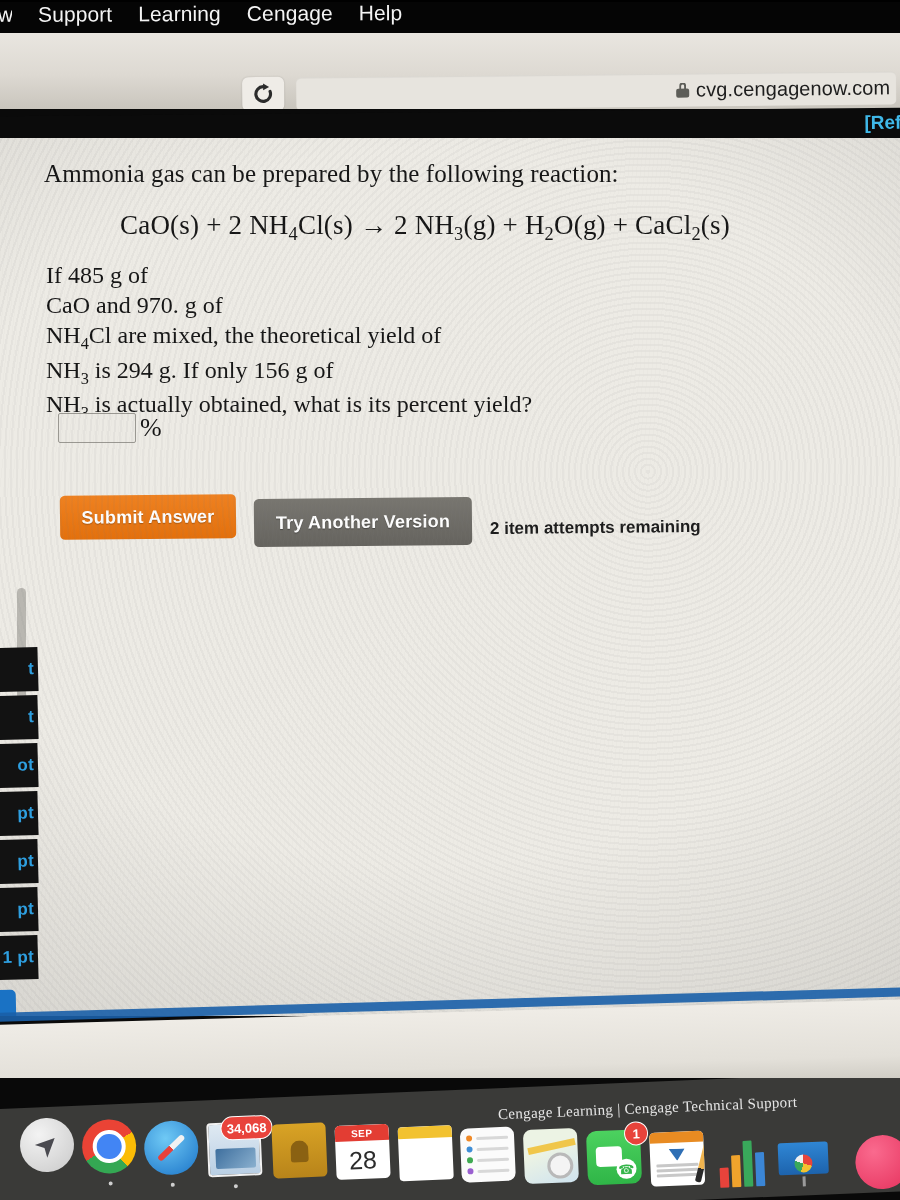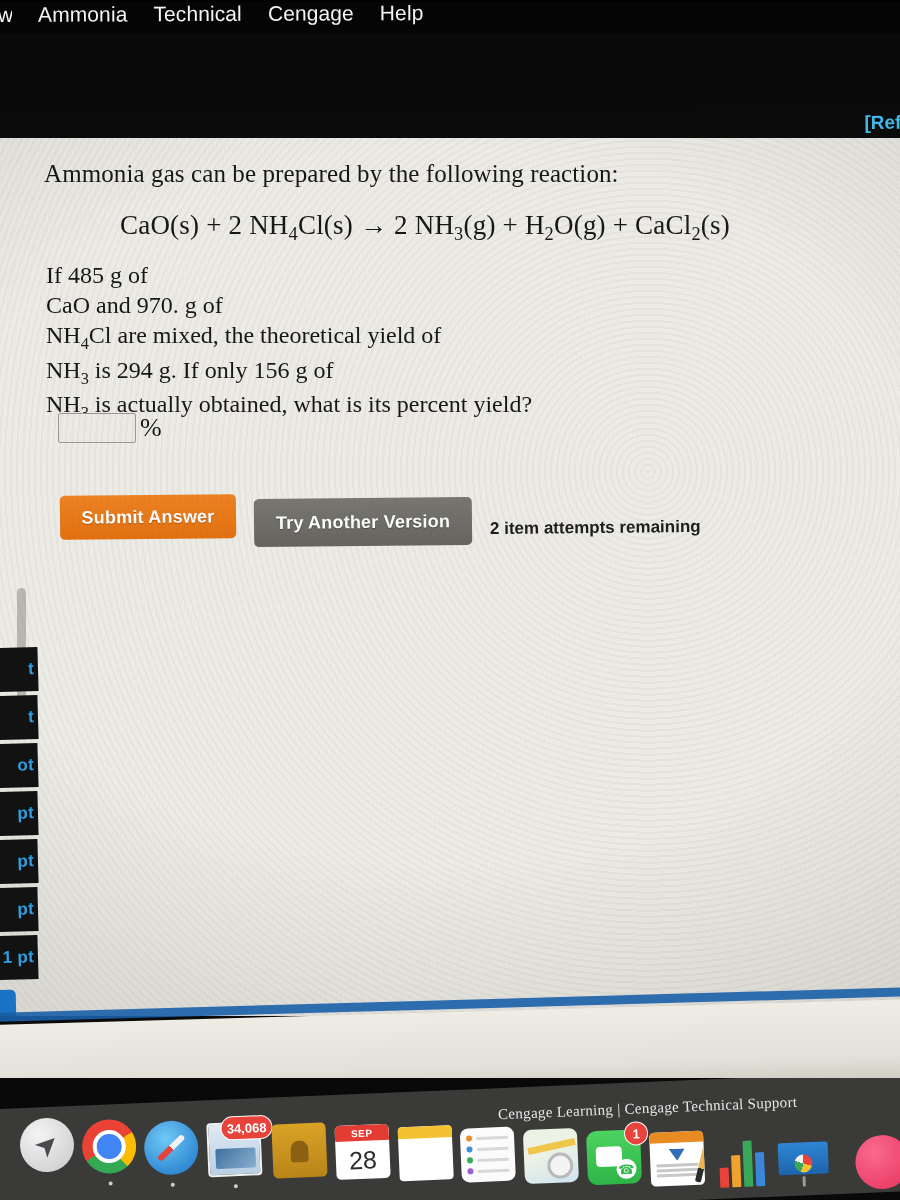--- a/index.html
+++ b/index.html
@@ -265,27 +265,44 @@
   .frame-top{ position:absolute; left:0; top:0; width:900px; height:2px; background:#000; }
 </style>
 </head>
 <body>
 
 <div id="photo">
 
   <div class="menubar">
     <div class="menubar-inner">
       <span class="menu-item clipped">w</span>
-      <span class="menu-item">Ammonia</span>
-      <span class="menu-item">Technical</span>
+      <span class="menu-item">Support</span>
+      <span class="menu-item">Learning</span>
       <span class="menu-item">Cengage</span>
       <span class="menu-item">Help</span>
     </div>
   </div>
 
+  <div class="browser-chrome">
+    <div class="chrome-tilt">
+      <div class="reload-btn">
+        <svg class="reload-glyph" viewBox="0 0 24 24">
+          <path d="M12 4a8 8 0 1 0 7.5 5.2" fill="none" stroke="#2b2b2b" stroke-width="3.4" stroke-linecap="round"></path>
+          <path d="M12 0.5 L12 8 L18.5 4.3 Z" fill="#2b2b2b"></path>
+        </svg>
+      </div>
+      <div class="urlbar">
+        <span class="lock-icon">
+          <span class="lock-shackle"></span>
+            <span class="lock-body"></span>
+        </span>
+        <span class="url-text">cvg.cengagenow.com</span>
+      </div>
+    </div>
+  </div>
 
   <div class="dark-band">
     <span class="refs-link">[Refe</span>
   </div>
 
   <div class="page">
     <div class="page-tilt"></div>
 
     <div class="content">
 

